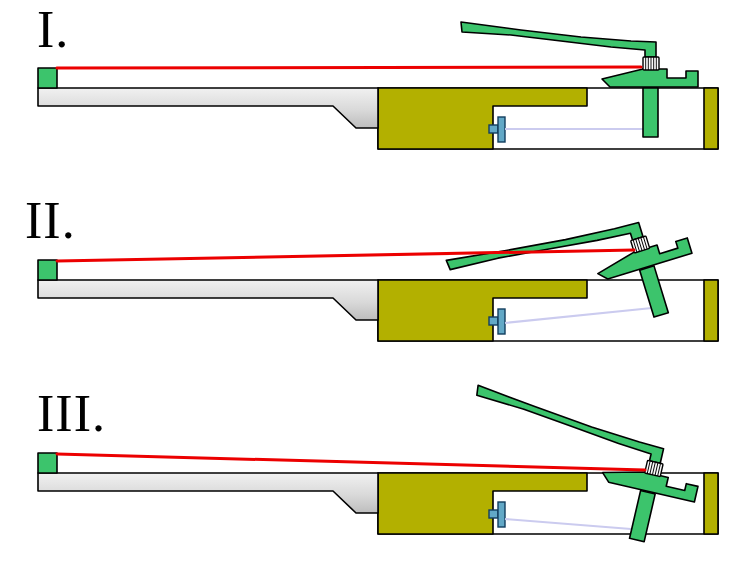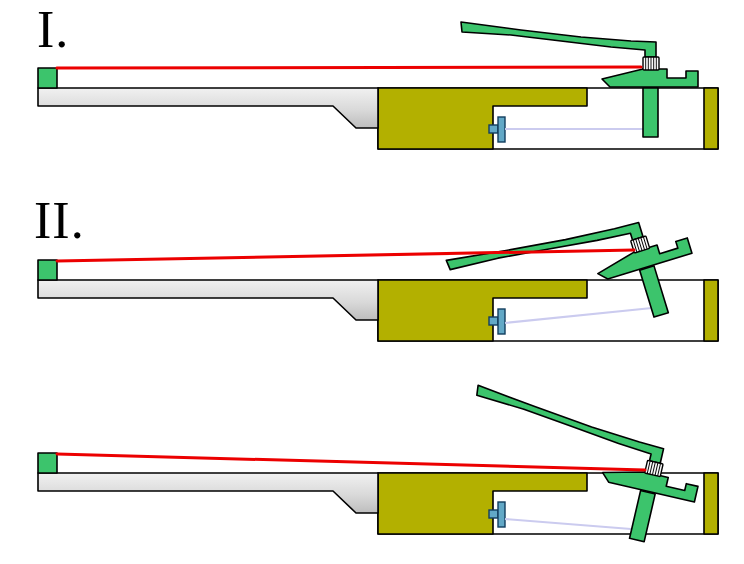--- a/index.html
+++ b/index.html
@@ -22,21 +22,21 @@
   }
   .stage-label {
     position: absolute;
     font-size: 52px;
     line-height: 1;
     color: #000000;
     letter-spacing: 1px;
     user-select: none;
   }
   .lbl1 { left: 37px; top: 4px; }
-  .lbl2 { left: 34px; top: 195px; }
+  .lbl2 { left: 25px; top: 195px; }
   .lbl3 { left: 37px; top: 388px; }
 </style>
 </head>
 <body>
 
 <div id="stage">
   <svg id="diagram-svg" width="744" height="564" viewBox="0 0 744 564">
       <defs>
         <linearGradient id="stockGrad" x1="0" y1="0" x2="0" y2="1">
           <stop offset="0%" stop-color="#F1F1F1"></stop>
@@ -106,13 +106,14 @@
           <line x1="-2.666666666666667" y1="-6" x2="-2.666666666666667" y2="7" stroke="#000000" stroke-width="0.9"></line>
           <line x1="0" y1="-6" x2="0" y2="7" stroke="#000000" stroke-width="0.9"></line>
           <line x1="2.666666666666666" y1="-6" x2="2.666666666666666" y2="7" stroke="#000000" stroke-width="0.9"></line>
           <line x1="5.333333333333334" y1="-6" x2="5.333333333333334" y2="7" stroke="#000000" stroke-width="0.9"></line>
         </g>
         <polyline points="57,454 645,470" fill="none" stroke="#EC0000" stroke-width="3" stroke-linecap="round"></polyline>
       </g>
     </svg>
   <div class="stage-label lbl1">I.</div>
   <div class="stage-label lbl2">II.</div>
+  <div class="stage-label lbl3">III.</div>
 </div>
 
 </body></html>

